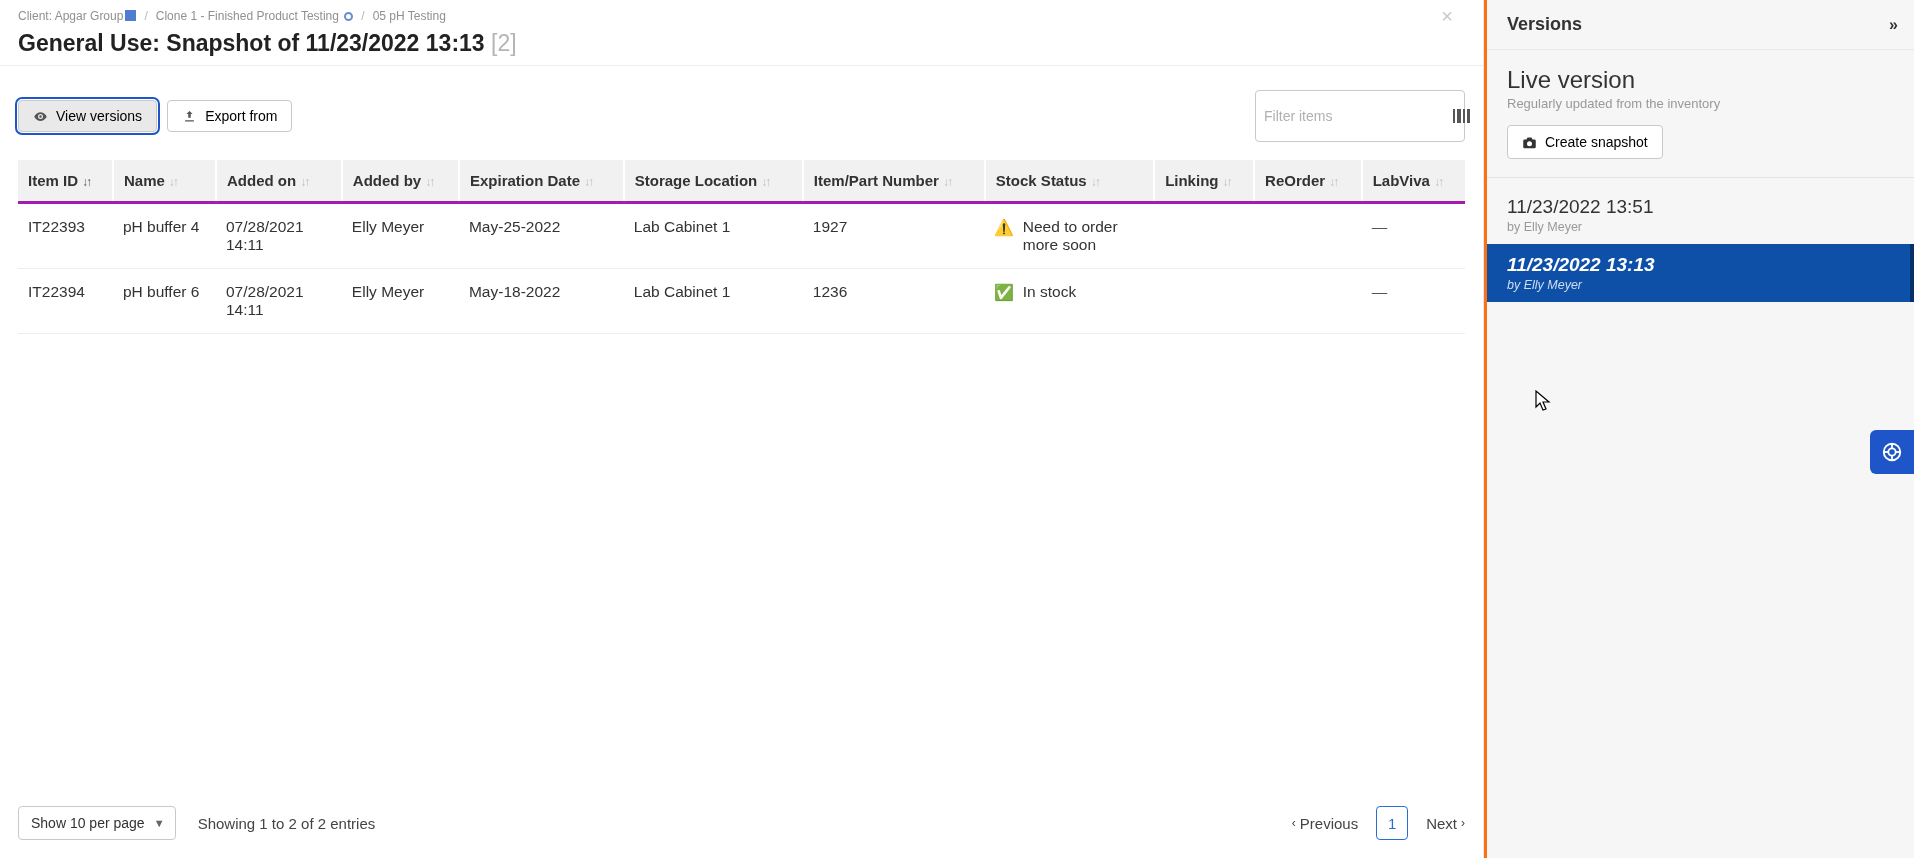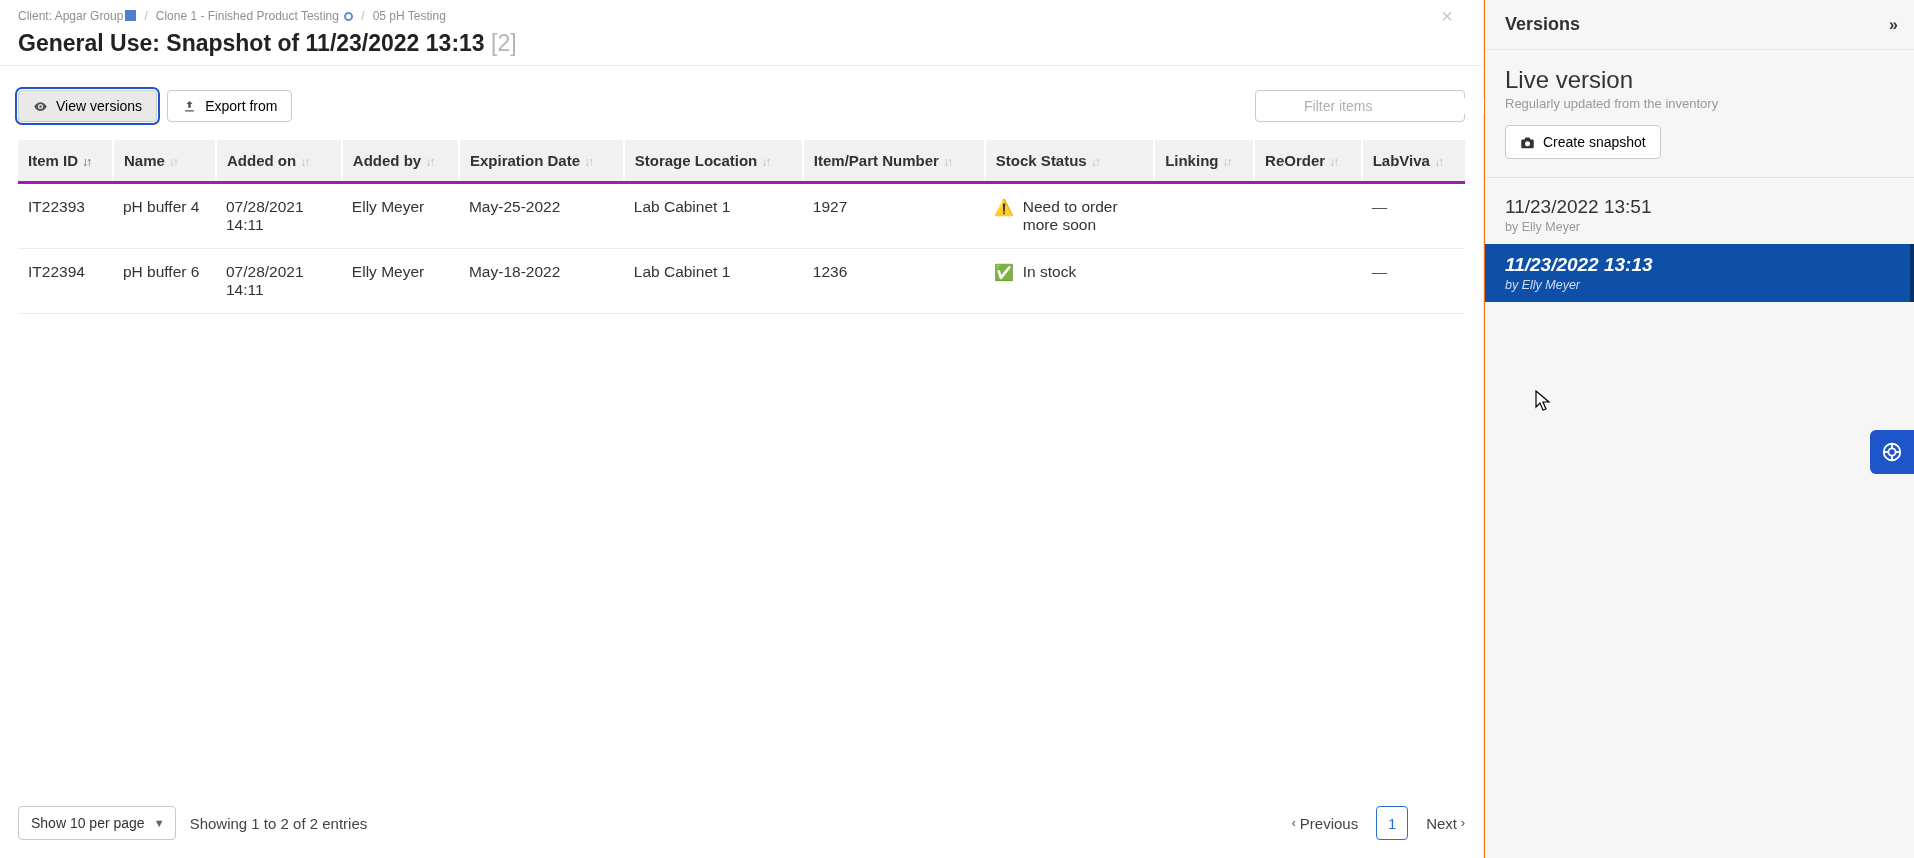--- a/index.html
+++ b/index.html
@@ -20,21 +20,21 @@
     .title-row { padding: 2px 18px 8px 18px; font-size: 23px; font-weight: 600; color: #222; border-bottom: 1px solid #eee; }
     .title-row .snap { font-weight: 600; }
     .title-row .count { color: #b5b5b5; font-weight: 500; }
 
     
     .toolbar { display: flex; align-items: center; gap: 10px; padding: 24px 18px 18px 18px; }
     .btn { display: inline-flex; align-items: center; gap: 8px; border: 1px solid #c9c9c9; background: #fff; color: #000000; border-radius: 4px; padding: 7px 14px; font-size: 14px; cursor: pointer; }
     .btn svg, .btn .ico { width: 15px; height: 15px; }
     .btn.active { outline: 2px solid #1e56c9; outline-offset: 1px; background: #e9e9e9; }
     .spacer { flex: 1; }
-    .search-wrap { display: flex; align-items: center; border: 1px solid #c9c9c9; border-radius: 4px; height: 32px; width: 210px; padding: 0 8px; gap: 40px; }
+    .search-wrap { display: flex; align-items: center; border: 1px solid #c9c9c9; border-radius: 4px; height: 52px; width: 210px; padding: 0 8px; }
     .search-wrap input { border: none; outline: none; flex: 1; font-size: 14px; color: #333; }
     .search-wrap input::placeholder { color: #b0b0b0; }
     .search-wrap svg { width: 15px; height: 15px; color: #555; }
     .barcode-ico { margin-left: 6px; display: inline-flex; }
     .barcode-ico span { display: inline-block; width: 2px; height: 14px; background: #555; margin-left: 2px; }
     .barcode-ico span:nth-child(2) { width: 4px; }
     .barcode-ico span:nth-child(4) { width: 3px; }
 
     
     .table-wrap { padding: 0 18px; }
@@ -42,31 +42,31 @@
     thead th { background: #f1f1f1; text-align: left; font-weight: 600; font-size: 15px; color: #333; padding: 12px 10px; white-space: nowrap; border-bottom: 3px solid #a21caf; border-right: 2px solid #fff; }
     thead th:last-child { border-right: none; }
     .sort { color: #bfbfbf; font-size: 12px; margin-left: 4px; letter-spacing: -2px; }
     .sort.active { color: #555; }
     tbody td { padding: 14px 10px; font-size: 15.5px; color: #333; vertical-align: top; border-bottom: 1px solid #eee; }
     .stock-cell { display: flex; gap: 8px; align-items: flex-start; }
     .emoji { font-size: 16px; line-height: 1.2; }
     .dash { color: #555; }
 
     
-    .footer { margin-top: auto; display: flex; align-items: center; padding: 18px; gap: 14px; }
+    .footer { margin-top: auto; display: flex; align-items: center; padding: 18px; gap: 22px; }
     .select { border: 1px solid #c9c9c9; border-radius: 4px; padding: 8px 30px 8px 12px; font-size: 14px; position: relative; cursor: pointer; background: #fff; }
     .select .caret { position: absolute; right: 10px; top: 50%; transform: translateY(-50%); color: #666; font-size: 11px; }
     .entries { color: #444; font-size: 15px; }
     .pager { margin-left: auto; display: flex; align-items: center; gap: 18px; font-size: 15px; color: #444; }
     .pager .page-num { border: 1px solid #2a6dd4; color: #2a6dd4; border-radius: 4px; width: 32px; height: 34px; display: inline-flex; align-items: center; justify-content: center; }
     .pager .nav { cursor: pointer; display: inline-flex; align-items: center; gap: 4px; }
     .pager .chev { font-size: 12px; }
 
     
-    .sidebar { width: 430px; background: #f6f6f6; display: flex; flex-direction: column; border-left: 1px solid #f97316; }
+    .sidebar { width: 430px; background: #f6f6f6; display: flex; flex-direction: column; border-left: 3px solid #f97316; }
     .sidebar-header { display: flex; align-items: center; justify-content: space-between; padding: 14px 20px; font-size: 18px; font-weight: 600; color: #333; border-bottom: 1px solid #e8e8e8; }
     .collapse-ico { font-size: 16px; cursor: pointer; color: #333; font-weight: 700; letter-spacing: -4px; }
     .live-block { padding: 16px 20px 18px 20px; border-bottom: 1px solid #e4e4e4; }
     .live-title { font-size: 24px; font-weight: 500; color: #333; }
     .live-sub { font-size: 13px; color: #999; margin-top: 2px; }
     .snap-btn { margin-top: 14px; display: inline-flex; align-items: center; gap: 8px; border: 1px solid #c9c9c9; background: #fff; border-radius: 4px; padding: 8px 14px; font-size: 14px; cursor: pointer; }
     .version-list { padding: 8px 0; }
     .version-item { padding: 10px 20px; cursor: pointer; }
     .version-item .ts { font-size: 19px; color: #333; }
     .version-item .by { font-size: 12.5px; color: #999; margin-top: 2px; }

